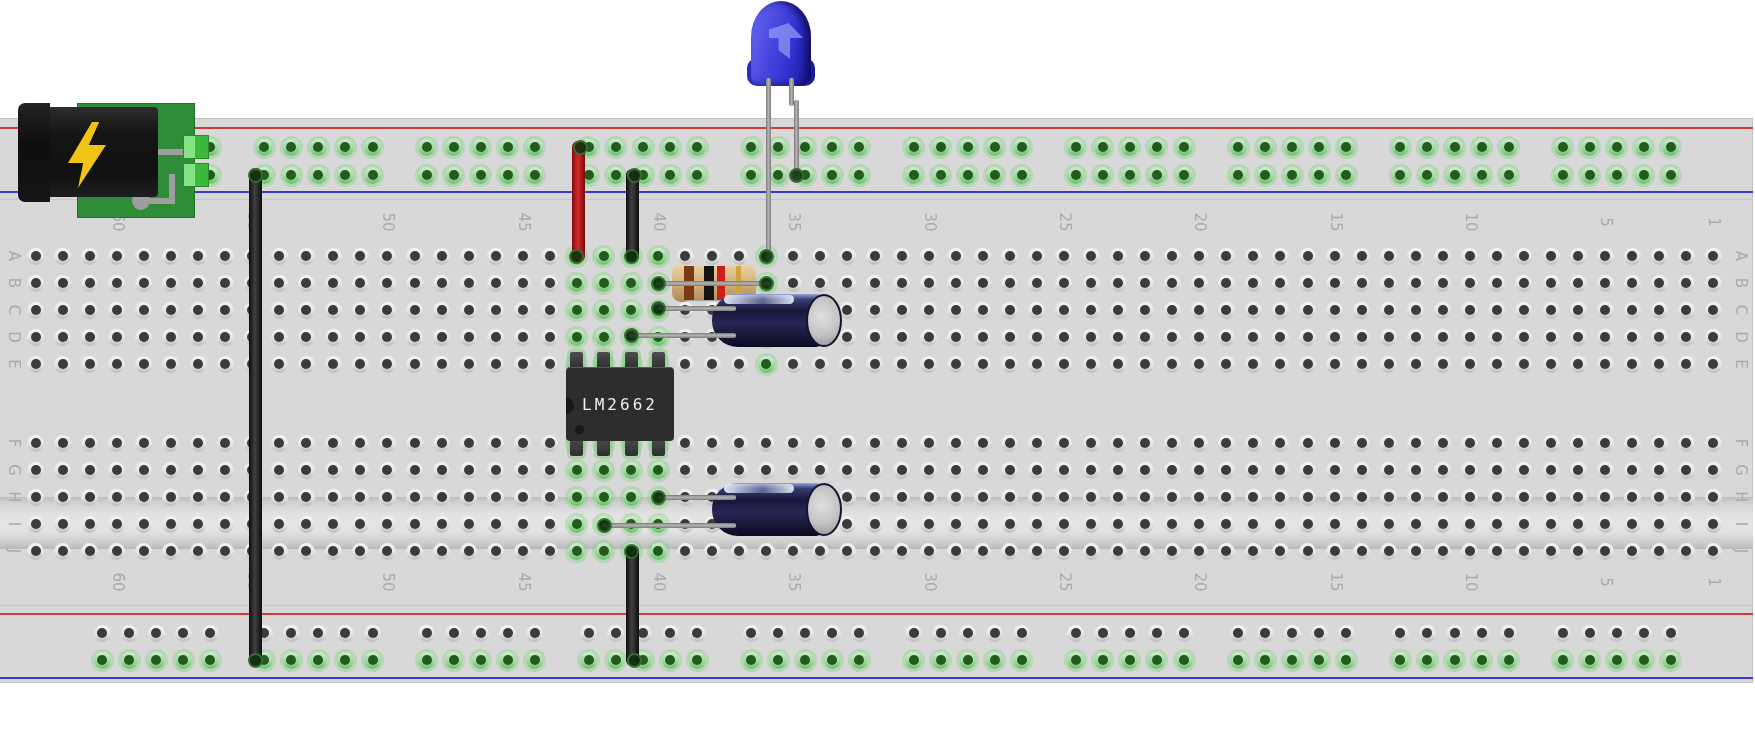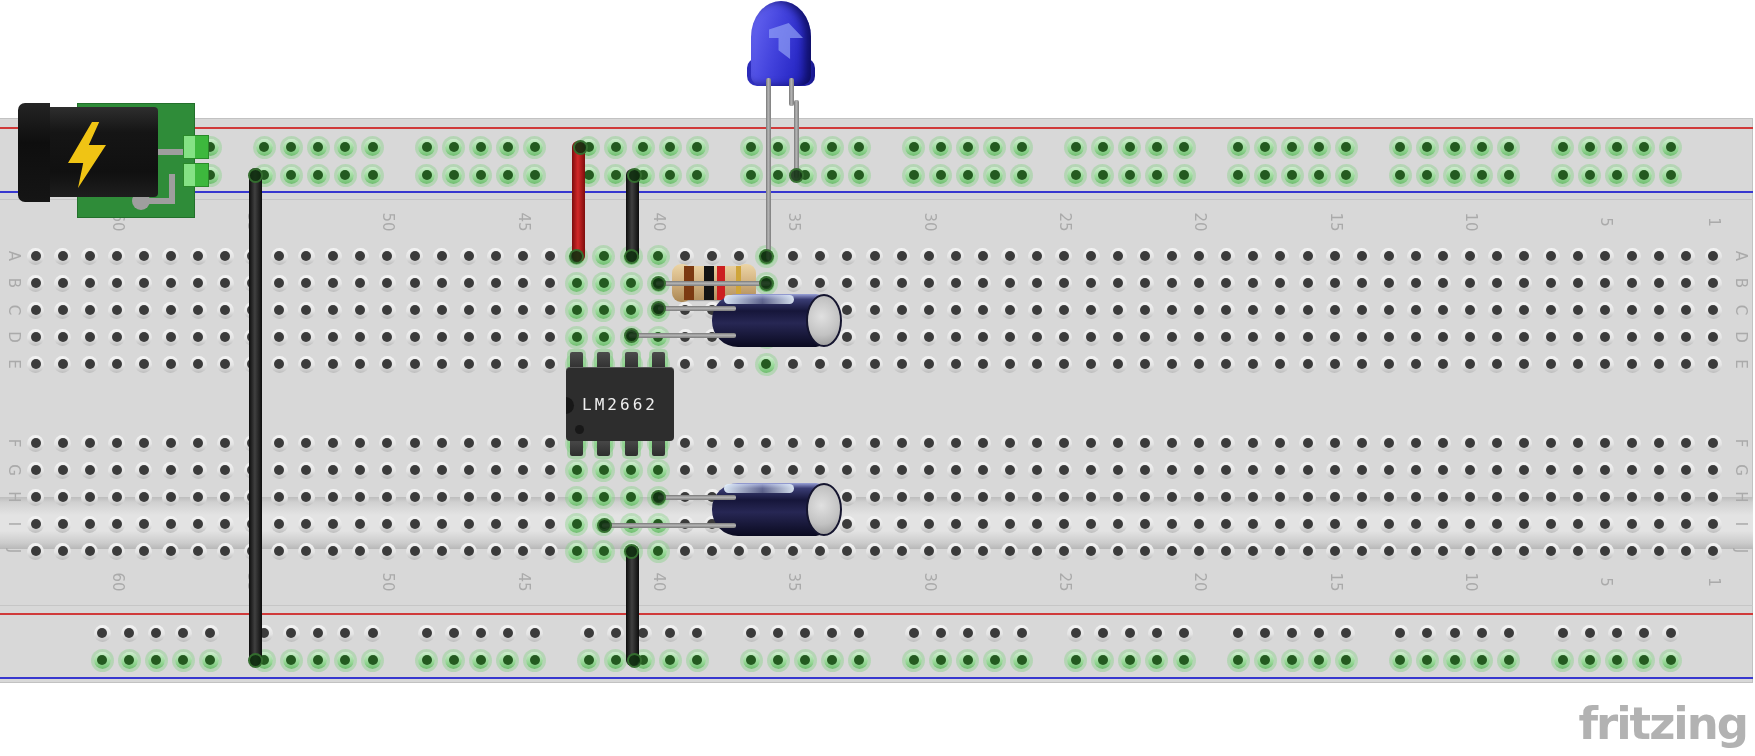--- a/index.html
+++ b/index.html
@@ -1062,14 +1062,13 @@
       <div class="endcap" style="left: 248.3px; top: 167.5px;"></div>
       <div class="endcap" style="left: 248.3px; top: 652.5px;"></div>
       <div class="endcap" style="left: 572.9px; top: 139.5px;"></div>
       <div class="endcap" style="left: 569.4px; top: 248.5px;"></div>
       <div class="endcap" style="left: 627px; top: 167.5px;"></div>
       <div class="endcap" style="left: 623.5px; top: 248.5px;"></div>
       <div class="endcap" style="left: 623.5px; top: 543.5px;"></div>
       <div class="endcap" style="left: 627px; top: 652.5px;"></div>
     </div>
 
-  <div id="logo">fritzing</div>
 </div>
 
 </body></html>

